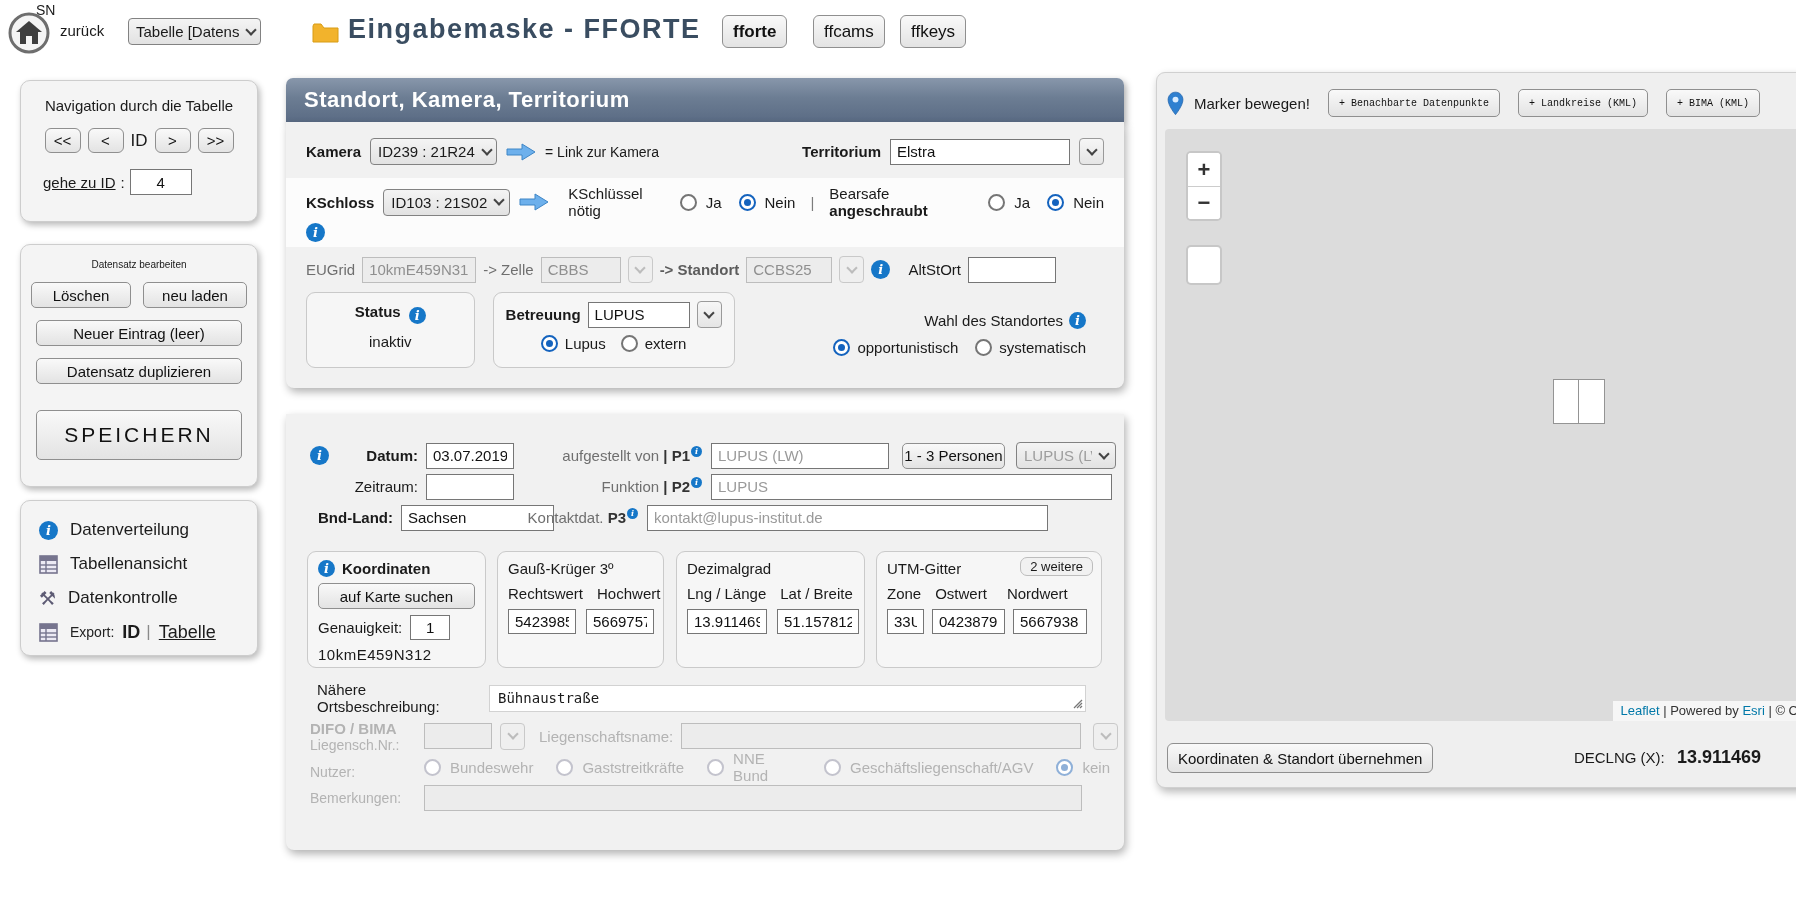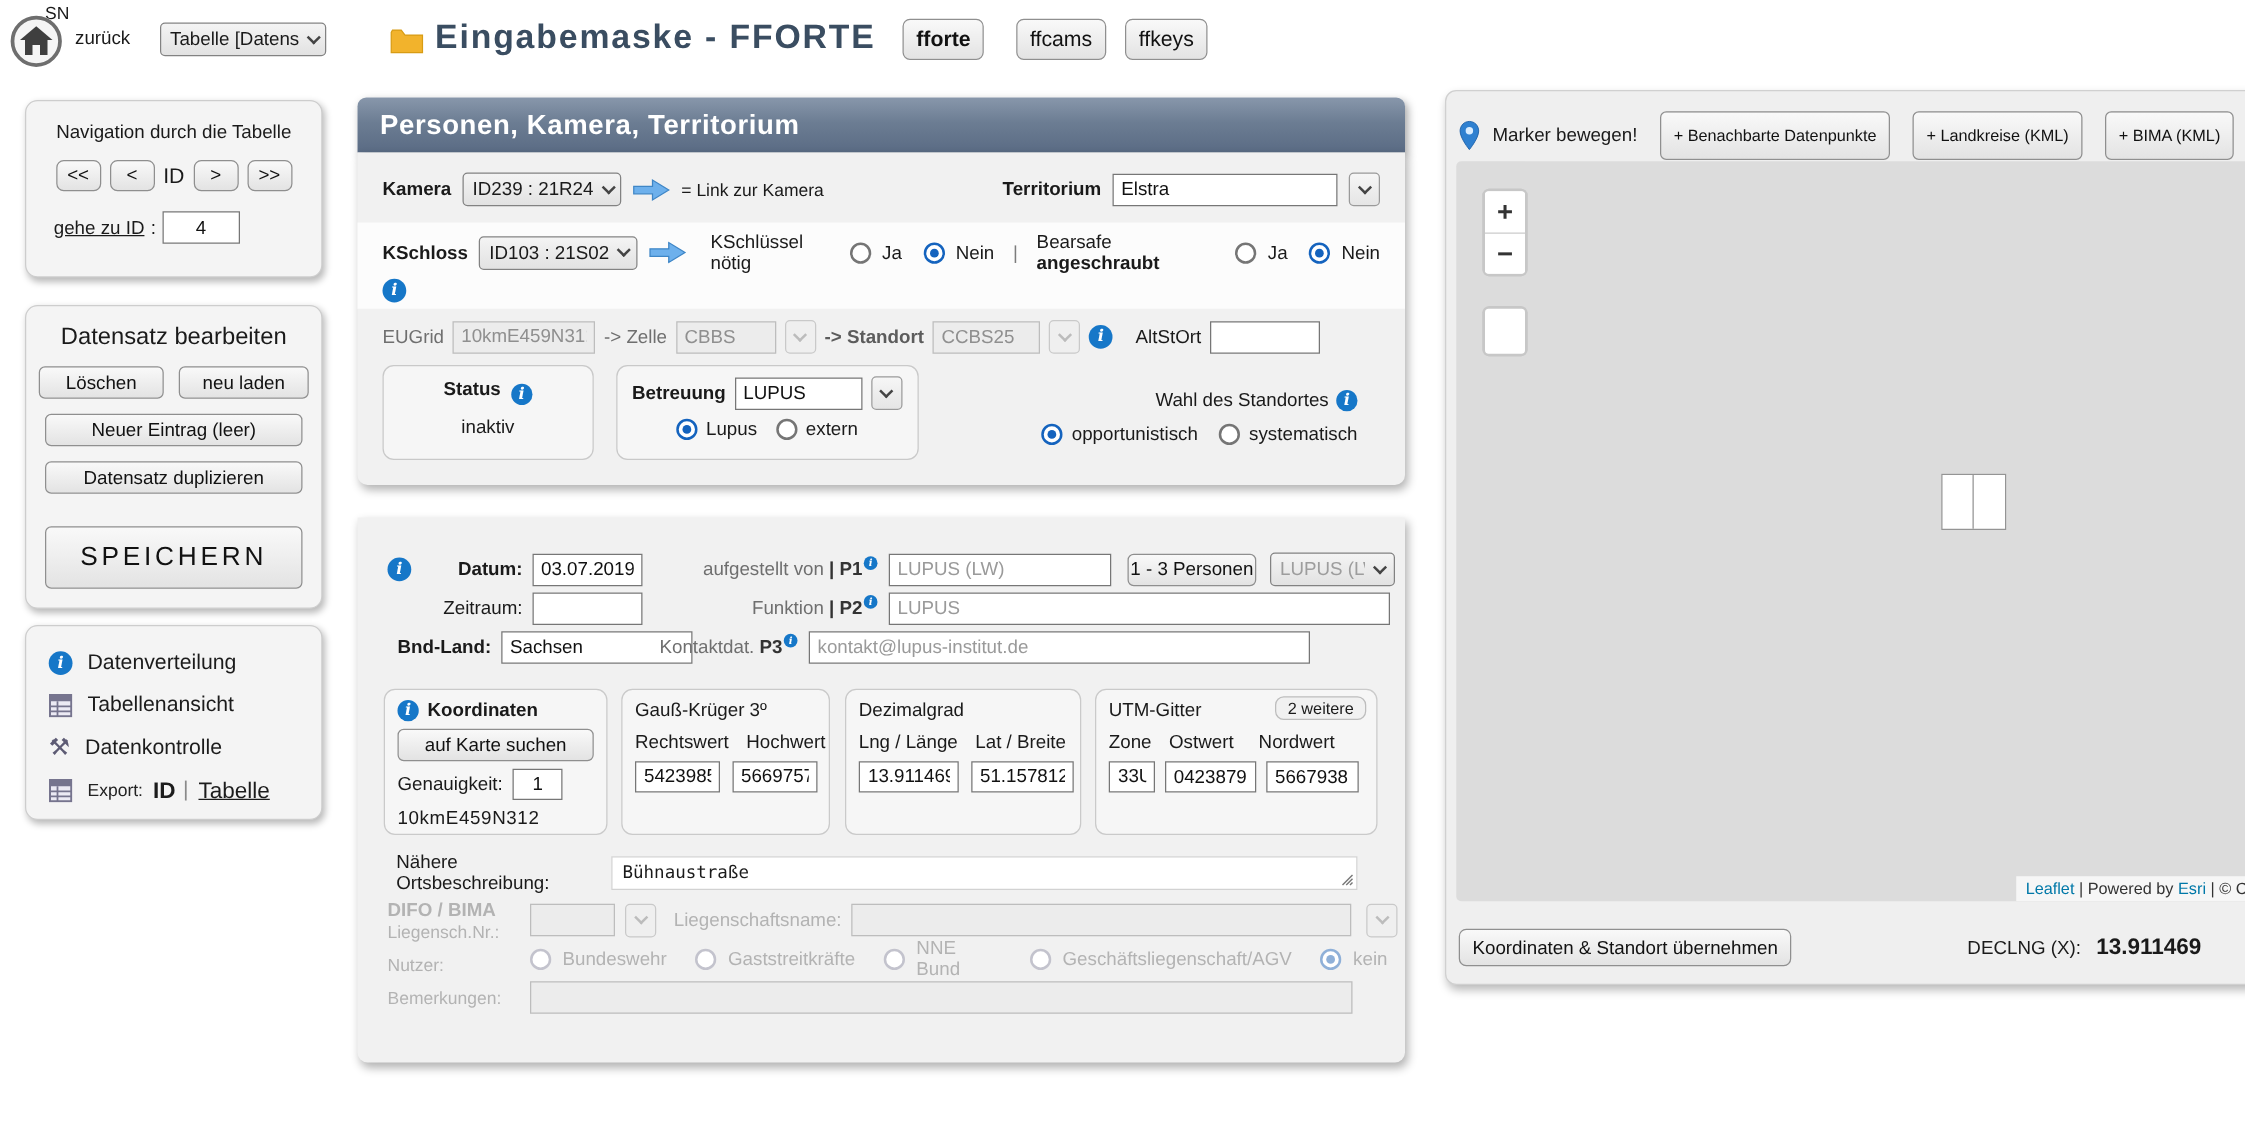--- a/index.html
+++ b/index.html
@@ -85,21 +85,21 @@
   #app-ffkeys { left:900px; }
   
   #nav-box { top:80px; height:142px; }
   #nav-box .title { text-align:center; padding-top:16px; font-size:15px; }
   #nav-row { display:flex; align-items:center; justify-content:center; gap:7px; margin-top:14px; }
   #nav-row .btn { width:36px; height:25px; border-radius:6px; }
   #goto-row { display:flex; align-items:center; margin:16px 0 0 22px; gap:5px; }
   #goto-link { text-decoration:underline; }
   #goto-input { width:62px; }
   #edit-box { top:244px; height:243px; }
-  #edit-box .title { text-align:center; padding-top:14px; font-size:19px; }
+  #edit-box .title { text-align:center; padding-top:14px; font-size:10px; }
   .edit-row { display:flex; justify-content:center; gap:12px; margin-top:12px; }
   .edit-row .btn.half1 { width:100px; } .edit-row .btn.half2 { width:104px; }
   .edit-row .btn.full { width:206px; }
   #save-btn { width:206px; height:50px; font-size:21px; letter-spacing:3px; margin-top:14px; }
   #links-box { top:500px; height:156px; padding:12px 0 0 18px; }
   .link-row { display:flex; align-items:center; gap:12px; height:34px; font-size:17px; color:#1c1c1c; }
   .export-small { font-size:14px; color:#222; }
   .export-big { font-size:18px; font-weight:bold; }
   .export-sep { color:#8a8a8a; margin:0 2px; }
   .ticon { width:19px; height:19px; flex:0 0 auto; }
@@ -158,21 +158,21 @@
   #difo-line2 { display:flex; align-items:center; gap:9px; margin-left:114px; height:28px; margin-top:2px; }
   #difo-line2 .optlab { margin-right:14px; }
   #difo-line3 { display:flex; align-items:center; margin-top:4px; height:26px; }
   #difo-line3 .lab3 { width:114px; font-size:14px; }
   .dinput { background:#f3f3f3; border:1px solid #d0d0d0; height:26px; }
   
   #mp { position:absolute; left:1156px; top:72px; width:648px; height:716px;
         background:#efefef; border:1px solid #d0d0d0; border-radius:9px 0 0 9px;
         box-shadow:2px 4px 8px rgba(0,0,0,.28); }
   #mp-head { display:flex; align-items:center; gap:10px; padding:16px 0 0 10px; }
-  #mp-head .btn { height:39px; font-size:13px; border-radius:5px; margin-left:8px; }
+  #mp-head .btn { height:28px; font-size:10px; border-radius:5px; margin-left:8px;font-family:Liberation Mono, monospace; }
   #map { position:absolute; left:8px; top:56px; right:0; bottom:66px; background:#dcdcdc;
          border-radius:4px 0 0 4px; overflow:hidden; }
   #lf-zoom { position:absolute; left:21px; top:22px; width:36px; border:2px solid rgba(0,0,0,.22);
              border-radius:5px; overflow:hidden; background:#fff; }
   .lf-btn { width:100%; height:33px; display:flex; align-items:center; justify-content:center;
             background:#fff; font-size:22px; font-weight:bold; color:#333; }
   #lf-zoom .lf-btn + .lf-btn { border-top:1px solid #ccc; }
   #lf-extra { position:absolute; left:21px; top:116px; width:36px; height:40px; background:#fff;
               border:2px solid rgba(0,0,0,.22); border-radius:5px; }
   #broken-rect { position:absolute; left:388px; top:250px; width:52px; height:45px;
@@ -279,21 +279,21 @@
       <line x1="7" y1="6" x2="7" y2="18" stroke="#76748e" stroke-width="1.4"></line>
     </svg>
     <span class="export-small">Export:</span>
     <span class="export-big" style="margin-left:-4px;">ID</span>
     <span class="export-sep" style="margin-left:-6px;">|</span>
     <span class="export-big" style="font-weight:normal;margin-left:-6px;text-decoration:underline;">Tabelle</span>
   </div>
 </div>
 
 <div id="p1" class="panel">
-  <div class="panel-hd">Personen, Kamera, Territorium</div>
+  <div class="panel-hd">Standort, Kamera, Territorium</div>
   <div class="panel-bd">
     <div id="p1-row1" class="row">
       <span class="bold">Kamera</span>
       <span class="sel" style="width:127px;">
         <span>ID239 : 21R24</span>
         <span class="chev"></span>
       </span>
       <svg class="arrow-icon" width="30" height="18" viewBox="0 0 30 18">
         <polygon points="1,6 16,6 16,1 29,9 16,17 16,12 1,12" fill="#6db0ec" stroke="#3f86c6" stroke-width="1"></polygon>
       </svg>

